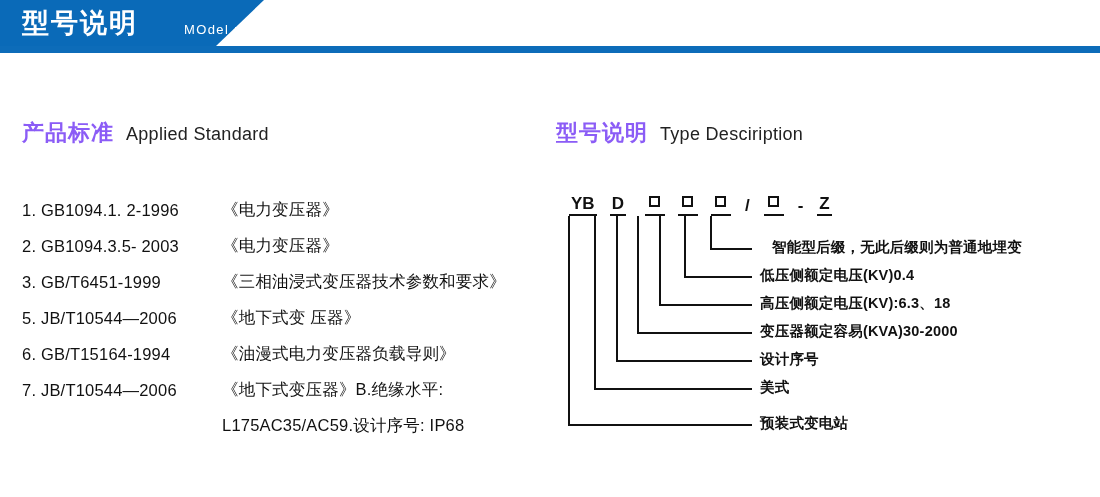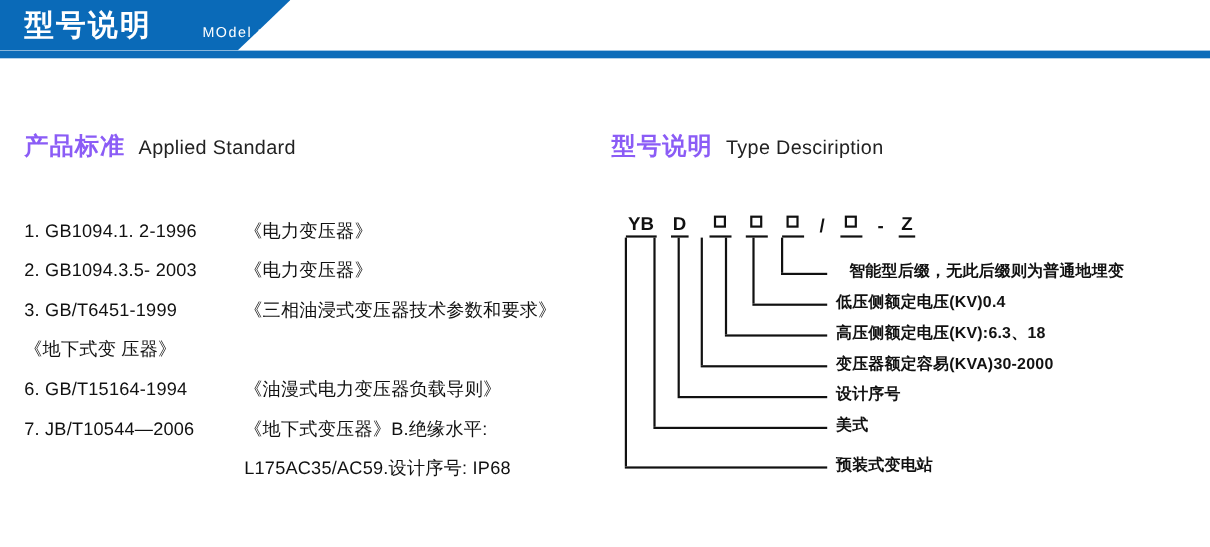--- a/index.html
+++ b/index.html
@@ -193,20 +193,21 @@
     </div>
     <div class="std-row">
       <span class="std-code">2. GB1094.3.5- 2003</span>
       <span class="std-name">《电力变压器》</span>
     </div>
     <div class="std-row">
       <span class="std-code">3. GB/T6451-1999</span>
       <span class="std-name">《三相油浸式变压器技术参数和要求》</span>
     </div>
     <div class="std-row">
+      <span class="std-code">5. JB/T10544—2006</span>
       <span class="std-name">《地下式变 压器》</span>
     </div>
     <div class="std-row">
       <span class="std-code">6. GB/T15164-1994</span>
       <span class="std-name">《油漫式电力变压器负载导则》</span>
     </div>
     <div class="std-row">
       <span class="std-code">7. JB/T10544—2006</span>
       <span class="std-name">《地下式变压器》B.绝缘水平:</span>
     </div>

